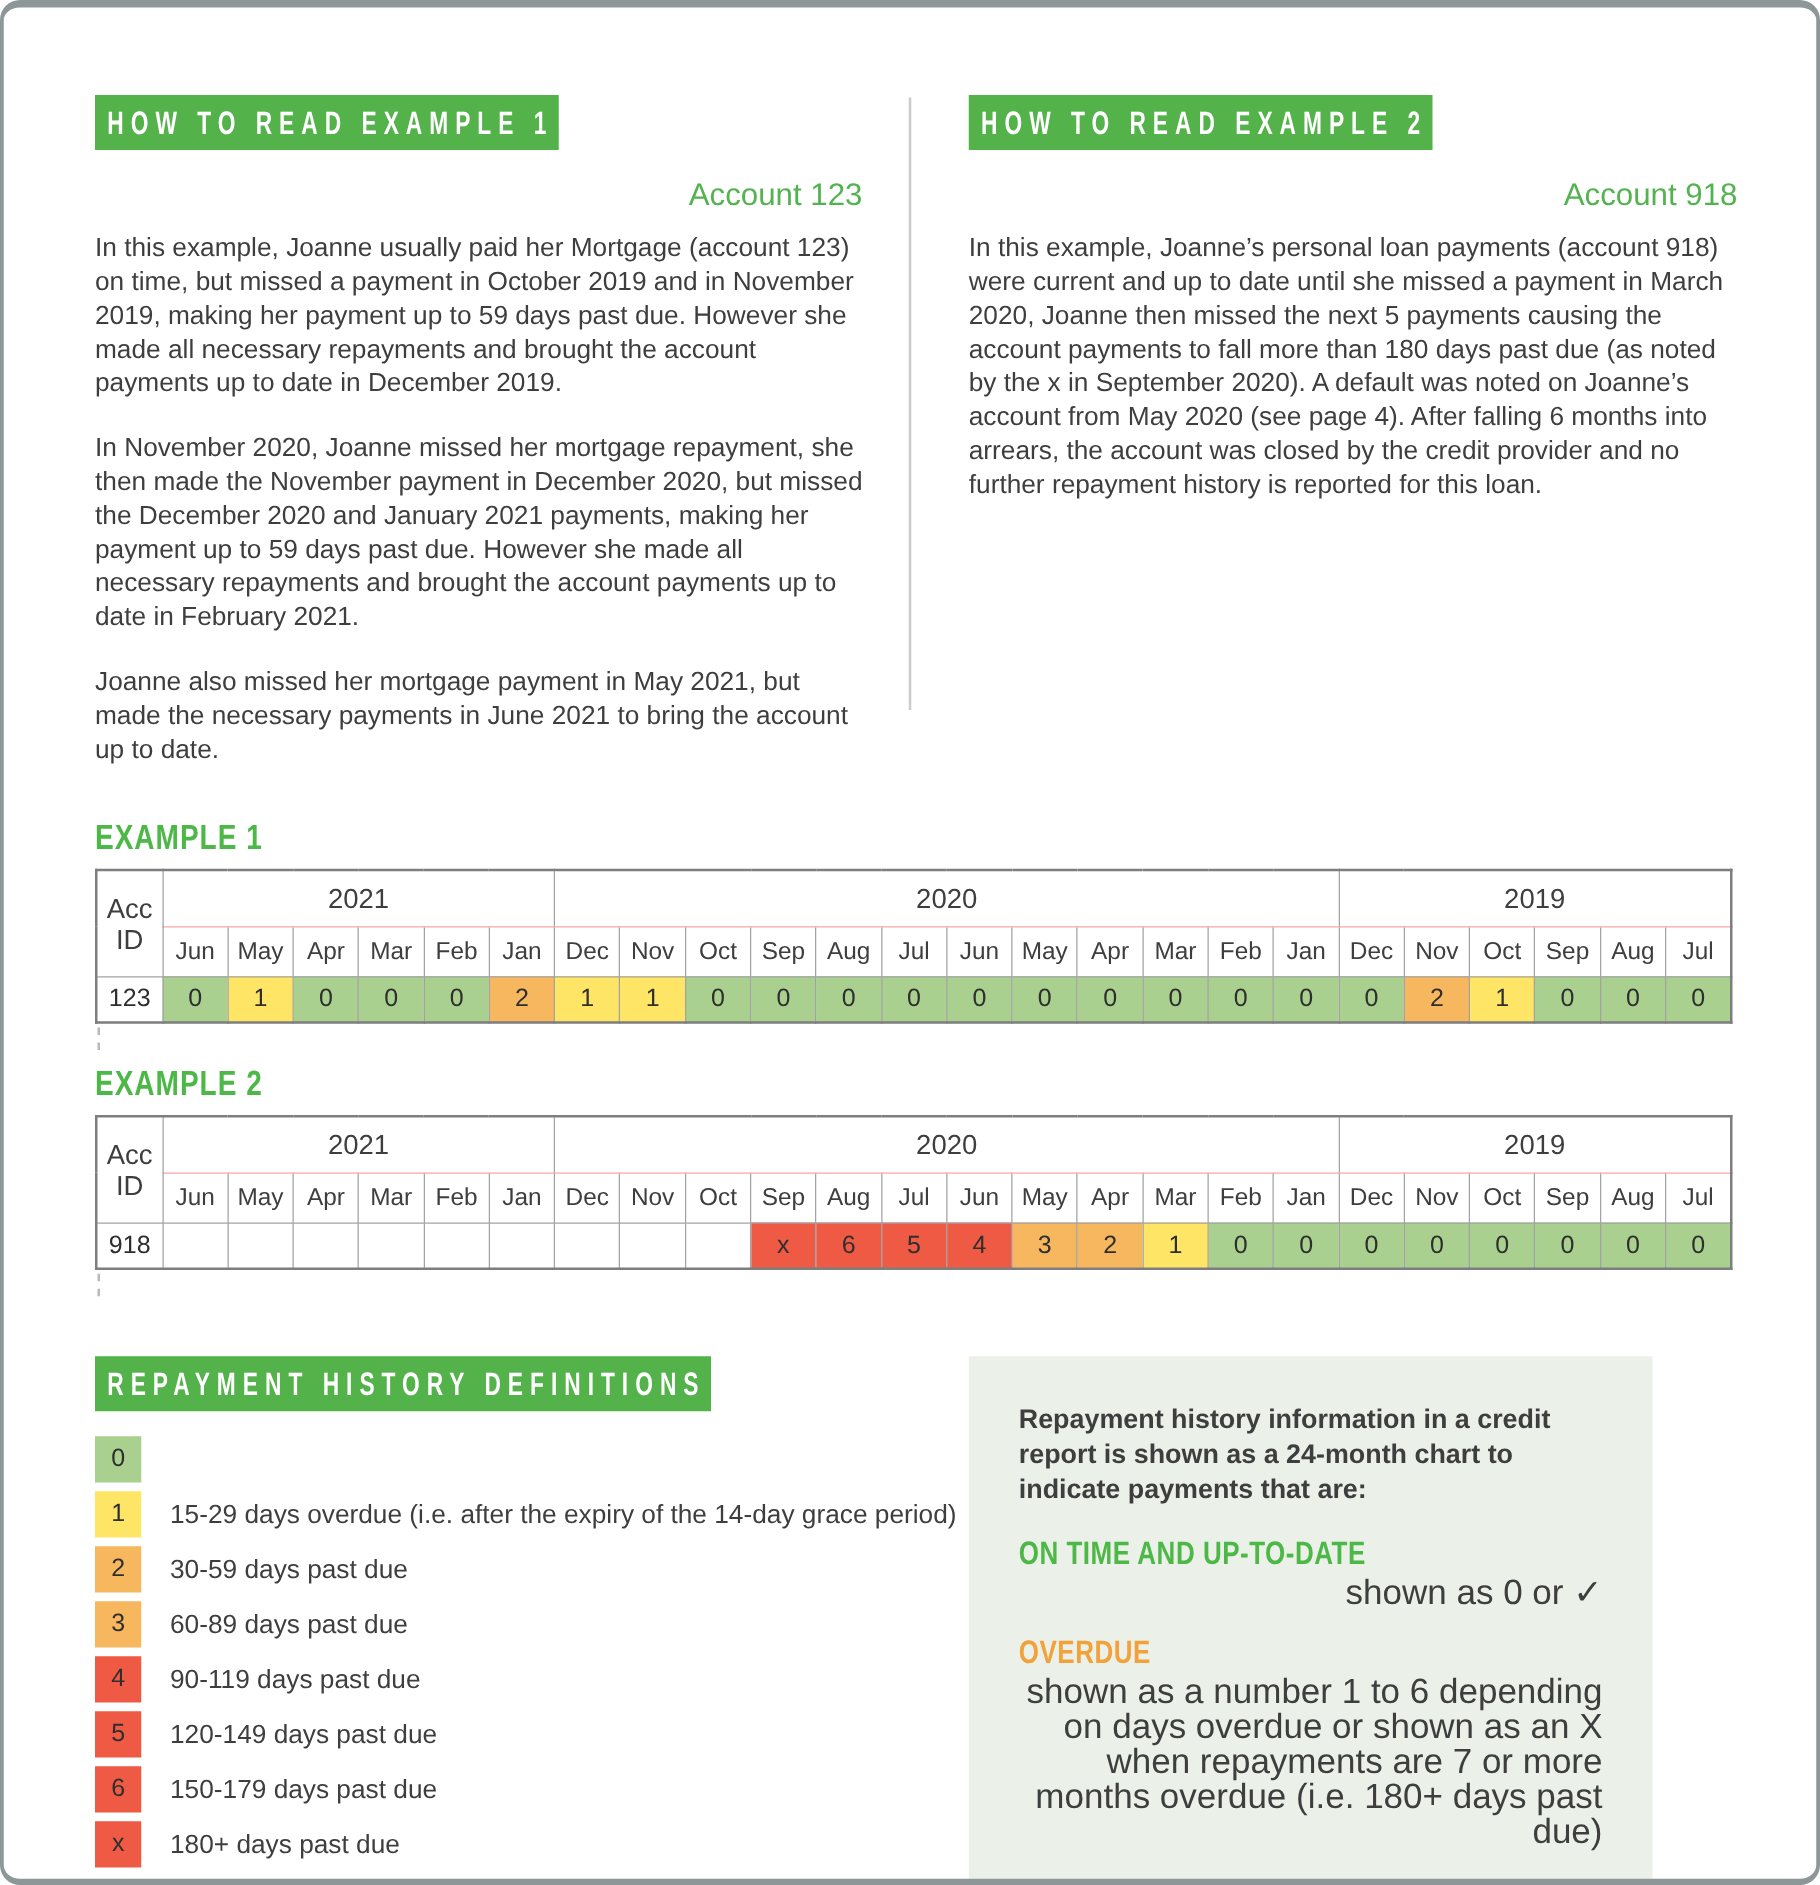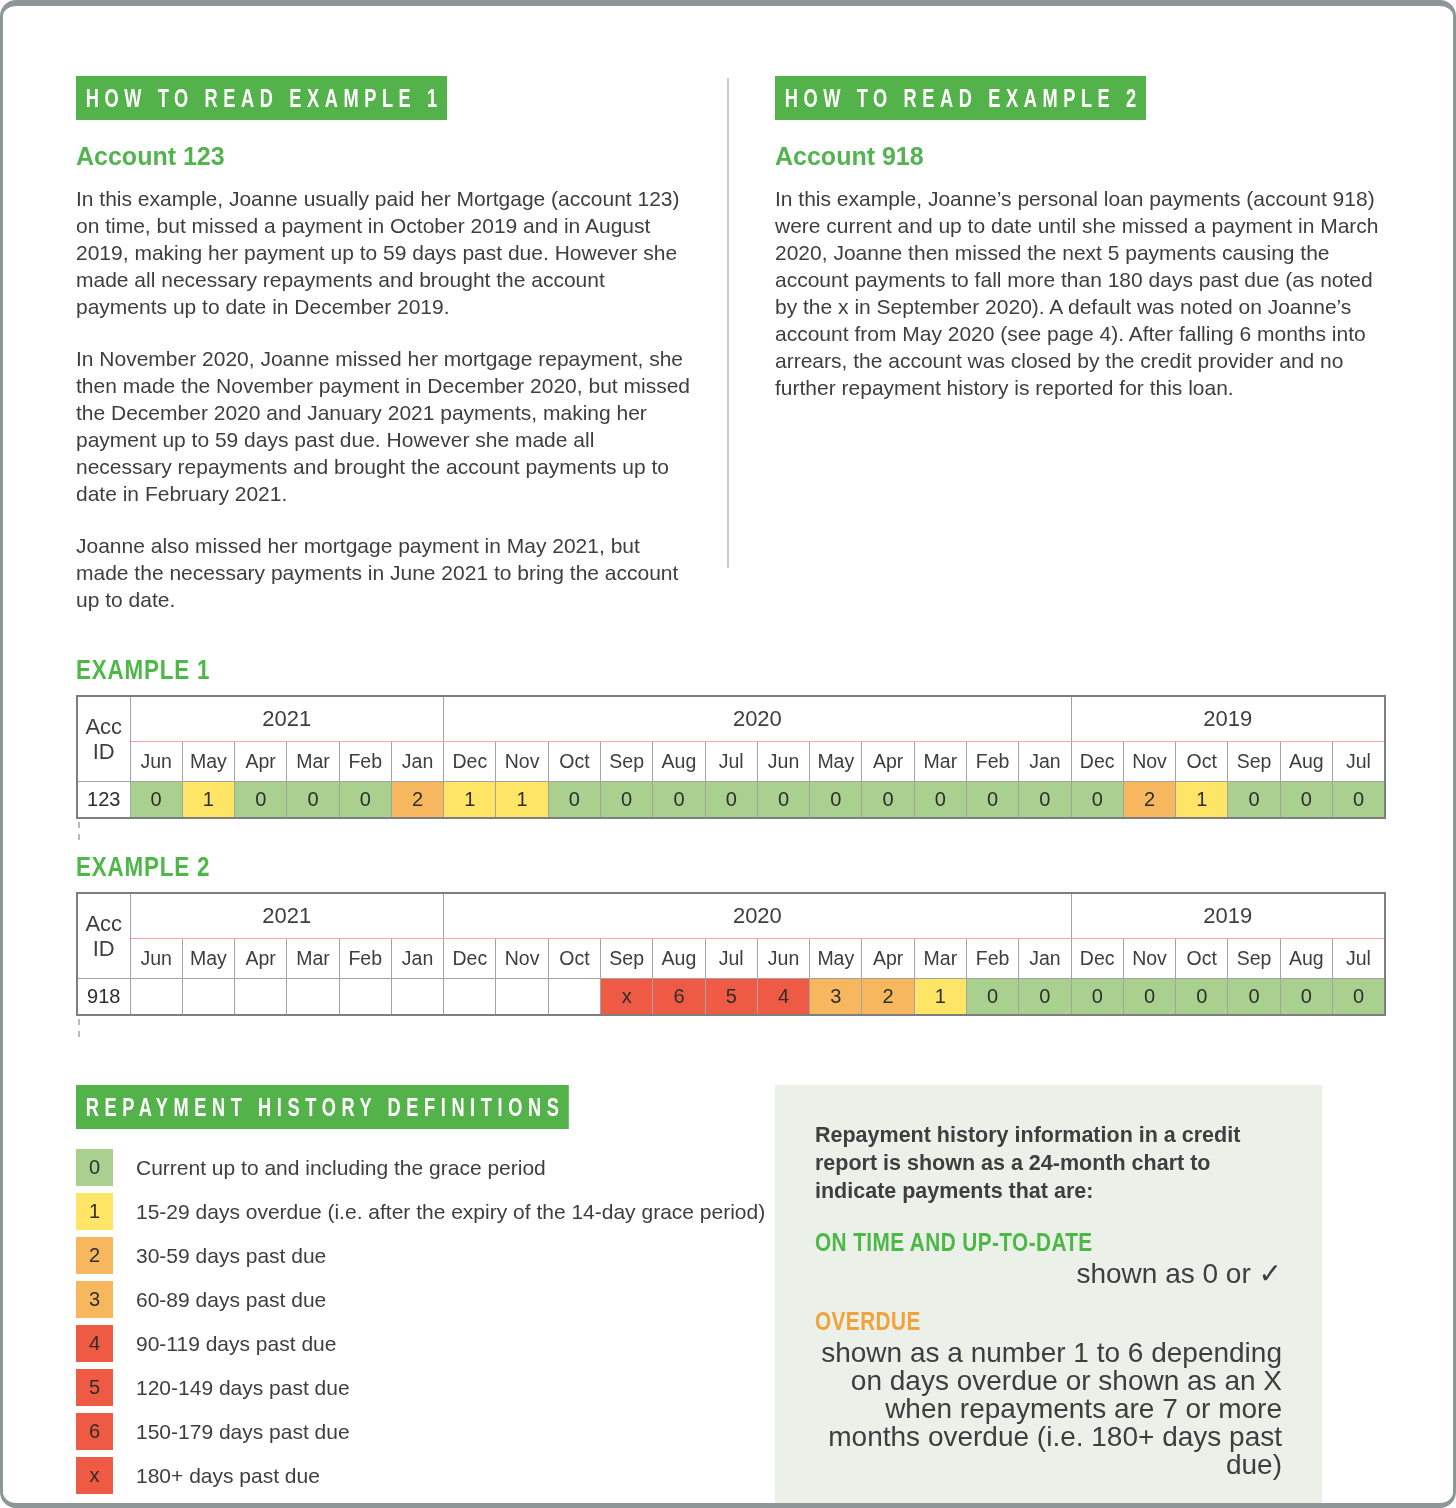--- a/index.html
+++ b/index.html
@@ -36,22 +36,23 @@
     font-size: 26px;
     letter-spacing: 8px;
     padding: 7px 6px 6px 14px;
     white-space: nowrap;
     transform: scaleX(0.70);
     transform-origin: left center;
   }
   .account-heading {
     color: #53b350;
     font-size: 25px;
-    font-weight: bold;
+    font-weight: normal;
     margin: 22px 0 14px 0;
+    text-align: right;
   }
   .body-par {
     font-size: 21px;
     line-height: 27px;
     margin: 0 0 25px 0;
   }
 
   
   .example-section { margin-top: 16px; }
   .example-heading {
@@ -120,21 +121,21 @@
 <body>
 
 <div class="frame"></div>
 
 <div class="content">
 
   <div class="two-cols">
     <div class="col-left">
       <div class="bar-title">HOW TO READ EXAMPLE 1</div>
       <div class="account-heading">Account 123</div>
-      <p class="body-par">In this example, Joanne usually paid her Mortgage (account 123) on time, but missed a payment in October 2019 and in August 2019, making her payment up to 59 days past due. However she made all necessary repayments and brought the account payments up to date in December 2019.</p>
+      <p class="body-par">In this example, Joanne usually paid her Mortgage (account 123) on time, but missed a payment in October 2019 and in November 2019, making her payment up to 59 days past due. However she made all necessary repayments and brought the account payments up to date in December 2019.</p>
       <p class="body-par">In November 2020, Joanne missed her mortgage repayment, she then made the November payment in December 2020, but missed the December 2020 and January 2021 payments, making her payment up to 59 days past due. However she made all necessary repayments and brought the account payments up to date in February 2021.</p>
       <p class="body-par">Joanne also missed her mortgage payment in May 2021, but made the necessary payments in June 2021 to bring the account up to date.</p>
     </div>
     <div class="divider"></div>
     <div class="col-right">
       <div class="bar-title">HOW TO READ EXAMPLE 2</div>
       <div class="account-heading">Account 918</div>
       <p class="body-par">In this example, Joanne’s personal loan payments (account 918) were current and up to date until she missed a payment in March 2020, Joanne then missed the next 5 payments causing the account payments to fall more than 180 days past due (as noted by the x in September 2020). A default was noted on Joanne’s account from May 2020 (see page 4). After falling 6 months into arrears, the account was closed by the credit provider and no further repayment history is reported for this loan.</p>
     </div>
   </div>
@@ -334,21 +335,20 @@
       </div>
     <div class="cont-mark"></div>
   </div>
 
   <div class="bottom">
     <div class="legend-col">
       <div class="bar-title">REPAYMENT HISTORY DEFINITIONS</div>
       <div class="legend-list">
           <div class="legend-row">
             <div class="legend-swatch" style="background: rgb(169, 208, 142);">0</div>
-            <div class="legend-text">Current up to and including the grace period</div>
           </div>
           <div class="legend-row">
             <div class="legend-swatch" style="background: rgb(255, 229, 102);">1</div>
             <div class="legend-text">15-29 days overdue (i.e. after the expiry of the 14-day grace period)</div>
           </div>
           <div class="legend-row">
             <div class="legend-swatch" style="background: rgb(246, 183, 95);">2</div>
             <div class="legend-text">30-59 days past due</div>
           </div>
           <div class="legend-row">

